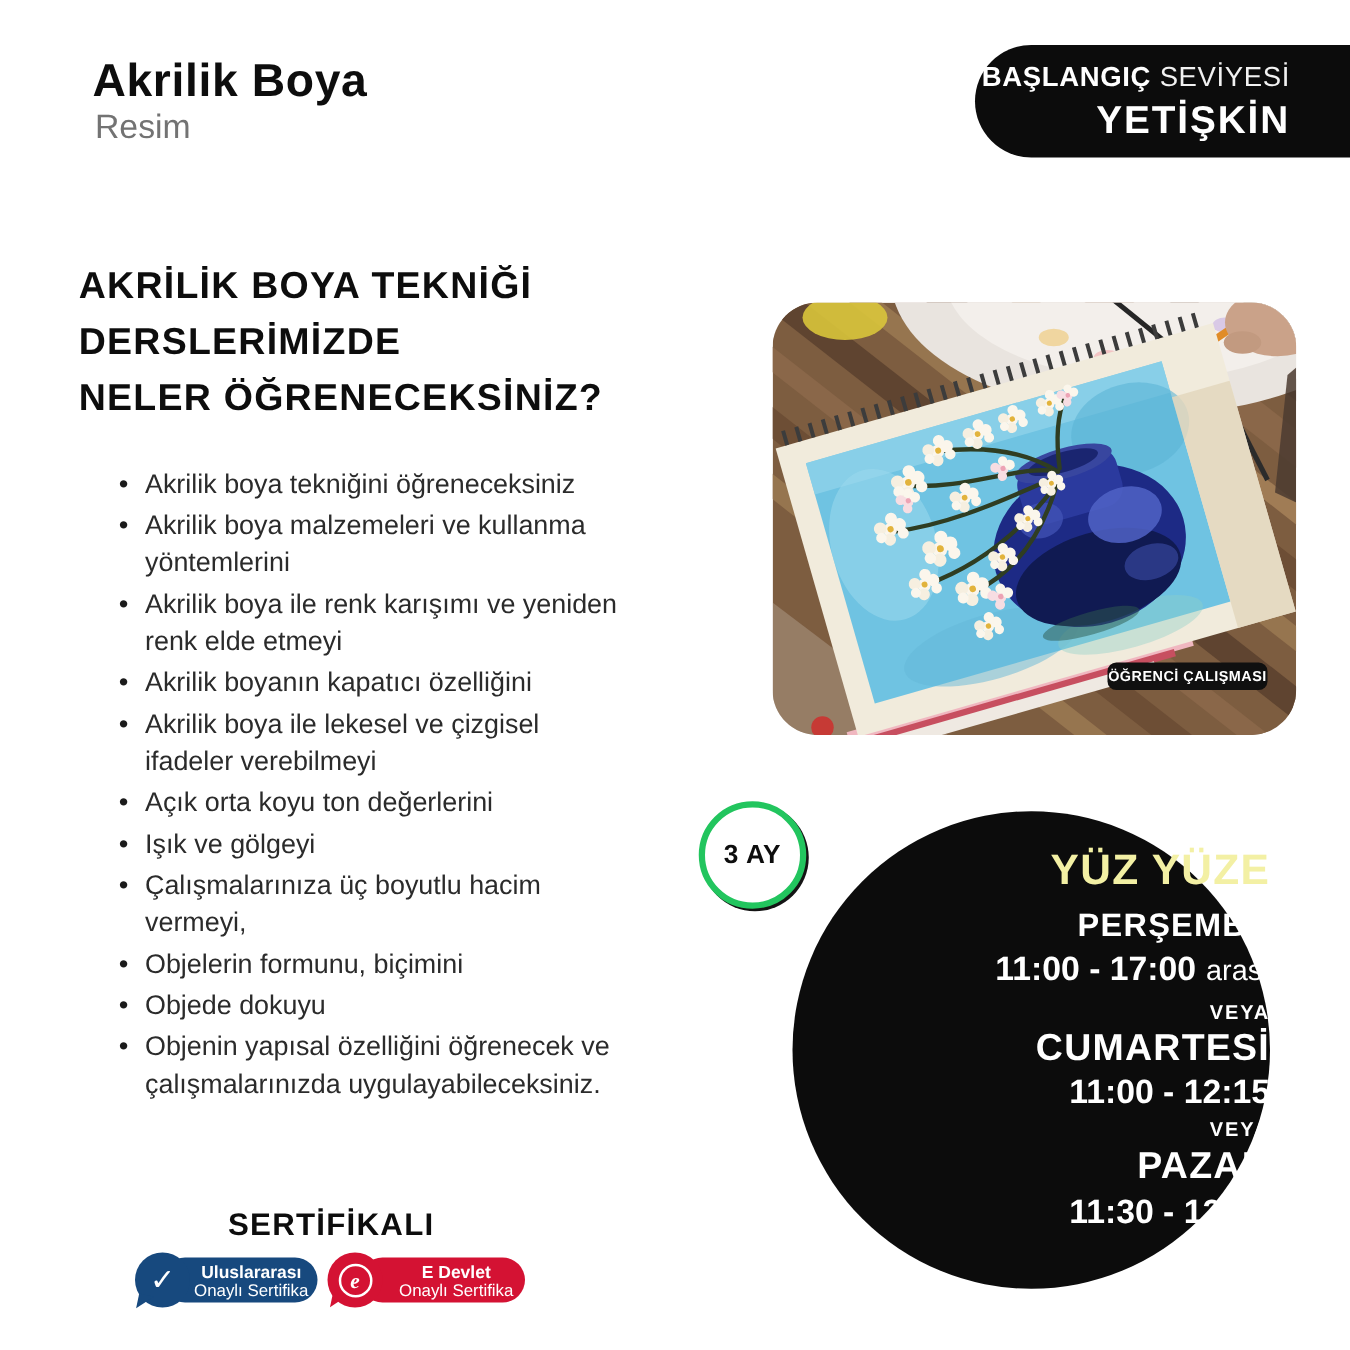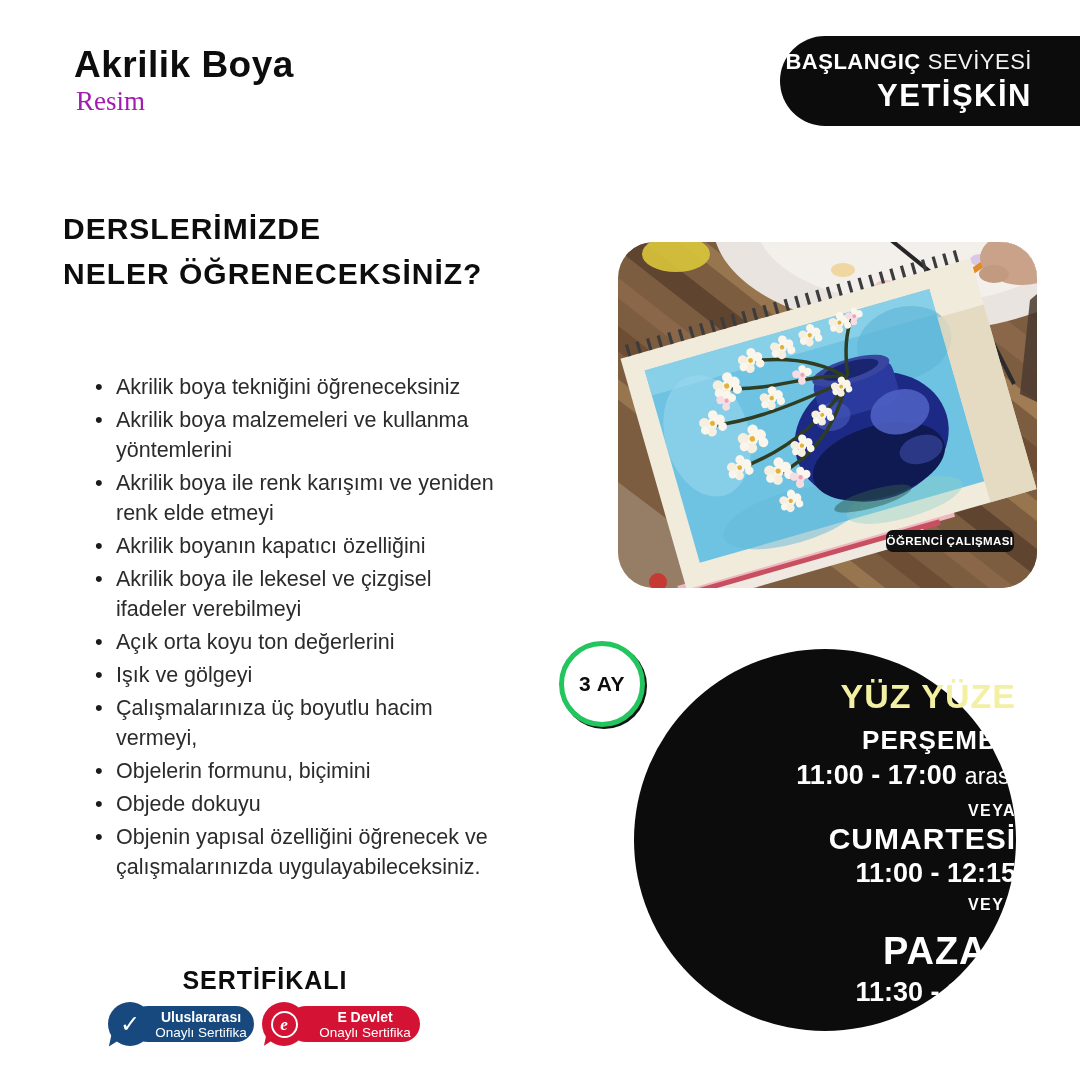--- a/index.html
+++ b/index.html
@@ -2,21 +2,21 @@
 <html><head>
 <meta charset="utf-8">
 <style>
   html,body{margin:0;padding:0;background:#fff;}
   .poster{
     position:relative;width:1080px;height:1080px;background:#ffffff;overflow:hidden;
     font-family:"Liberation Sans","DejaVu Sans",sans-serif;color:#0d0d0d;
   }
   
   .title{position:absolute;left:74px;top:44px;font-size:37px;font-weight:700;letter-spacing:.5px;}
-  .subtitle{position:absolute;left:76px;top:86px;font-size:27px;font-weight:400;color:#a21caf;font-family:Liberation Serif, serif;}
+  .subtitle{position:absolute;left:76px;top:86px;font-size:27px;font-weight:400;color:#737373;}
   .level-badge{
     position:absolute;left:780px;top:36px;width:300px;height:90px;background:#0c0c0c;
     border-radius:48px 0 0 48px;color:#fff;box-sizing:border-box;
     display:flex;flex-direction:column;justify-content:center;align-items:flex-end;
     padding-right:48px;text-align:right;
   }
   .level-line1{font-size:22px;letter-spacing:.5px;white-space:nowrap;}
   .level-line1 .b{font-weight:800;margin-right:7px;}
   .level-line1 .r{font-weight:400;color:#f2f2f2;}
   .level-line2{font-size:31px;font-weight:800;letter-spacing:1.5px;margin-top:3px;}
@@ -44,21 +44,21 @@
     display:flex;flex-direction:column;align-items:flex-end;padding-top:28px;
   }
   .s-title{font-size:34px;font-weight:800;letter-spacing:1px;color:#f3f0a4;}
   .s-day1{margin-top:9px;font-size:26px;font-weight:800;letter-spacing:1px;}
   .s-time1{margin-top:4px;font-size:27px;font-weight:800;}
   .s-time1 .sfx{font-size:23px;font-weight:400;margin-left:8px;letter-spacing:0;}
   .s-or{margin-top:11px;font-size:16px;font-weight:700;letter-spacing:1.5px;}
   .s-day2{margin-top:2px;font-size:30px;font-weight:800;letter-spacing:1px;}
   .s-time2{margin-top:2px;font-size:27px;font-weight:800;}
   .s-or2{margin-top:7px;font-size:16px;font-weight:700;letter-spacing:1.5px;}
-  .s-day3{margin-top:16px;font-size:38px;font-weight:800;letter-spacing:1px;}
+  .s-day3{margin-top:2px;font-size:30px;font-weight:800;letter-spacing:1px;}
   .s-time3{margin-top:4px;font-size:27px;font-weight:800;}
   
   .cert-title{position:absolute;left:130px;top:966px;width:270px;text-align:center;
     font-size:25px;font-weight:800;letter-spacing:1px;}
   .cert-badge{position:absolute;top:1006px;height:36px;border-radius:18px;color:#fff;
     display:flex;flex-direction:column;justify-content:center;text-align:center;box-sizing:border-box;}
   .cert-badge .l1{font-size:14px;font-weight:700;line-height:16px;}
   .cert-badge .l2{font-size:13.5px;font-weight:400;line-height:15px;}
   .cert-blue{left:130px;width:124px;background:#17497e;padding-left:18px;}
   .cert-red{left:288px;width:132px;background:#d41233;padding-left:22px;}
@@ -85,20 +85,21 @@
   <div class="subtitle">Resim</div>
 
   <div class="level-badge">
     <div class="level-line1">
       <span class="b">BAŞLANGIÇ</span><span class="r">SEVİYESİ</span>
     </div>
     <div class="level-line2">YETİŞKİN</div>
   </div>
 
   <div class="heading">
+    <div>AKRİLİK BOYA TEKNİĞİ</div>
     <div>DERSLERİMİZDE</div>
     <div>NELER ÖĞRENECEKSİNİZ?</div>
   </div>
 
   <ul class="bullets">
     <li>Akrilik boya tekniğini öğreneceksiniz</li>
     <li>Akrilik boya malzemeleri ve kullanma
 yöntemlerini</li>
     <li>Akrilik boya ile renk karışımı ve yeniden
 renk elde etmeyi</li>

